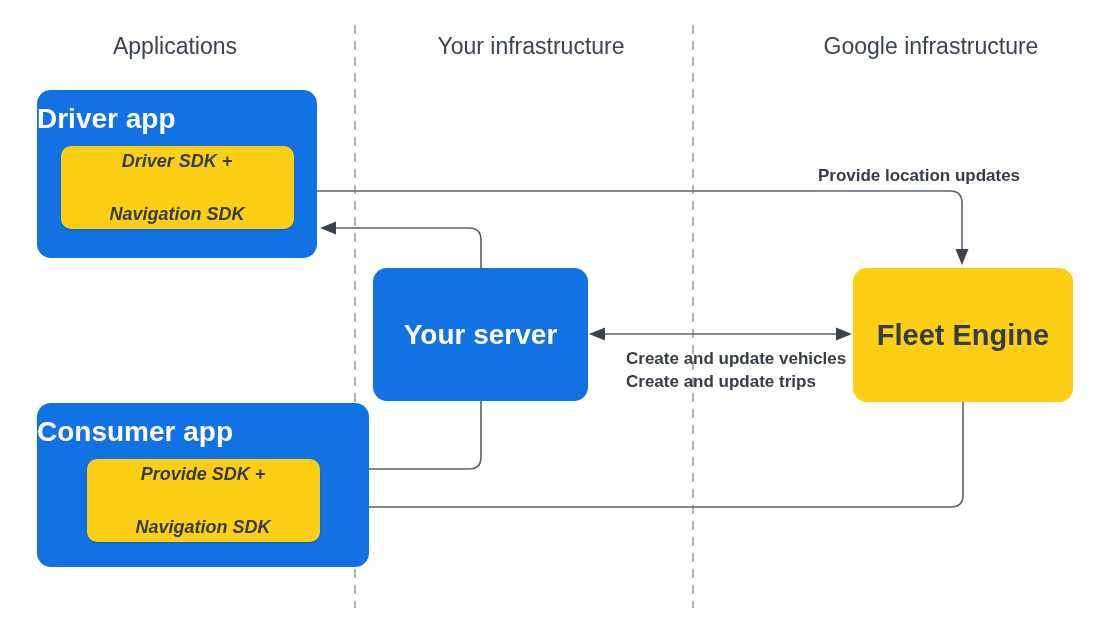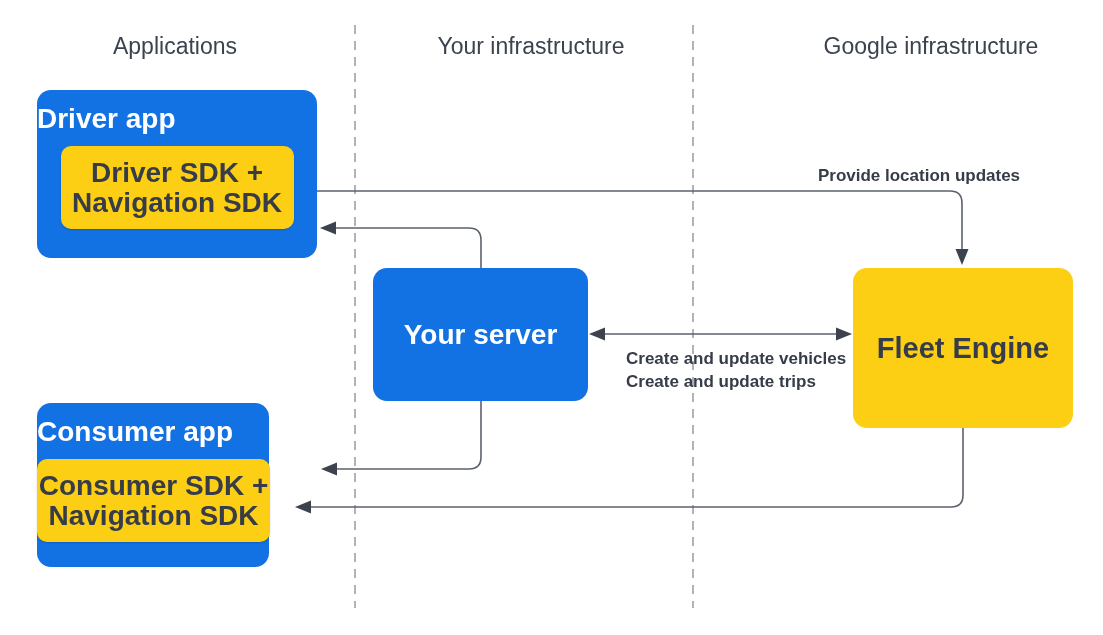--- a/index.html
+++ b/index.html
@@ -49,38 +49,39 @@
     color: #ffffff;
   }
   .sdk-box {
     width: 233px;
     height: 83px;
     margin: 11px auto 0 auto;
     background: var(--node-yellow);
     border-radius: 10px;
     display: flex;
     flex-direction: column;
-    justify-content: center;
+    justify-content: space-between;
     text-align: center;
     font-weight: bold;
-    font-size: 28px;
+    font-size: 18px;
     line-height: 30px;
     color: var(--dark-text);
     box-shadow: 0 1px 2px rgba(0,0,0,0.18);
+    font-style: italic;
   }
   .center-node {
     display: flex;
     align-items: center;
     justify-content: center;
     font-weight: bold;
   }
   #your-server { left: 373px; top: 268px; width: 215px; height: 133px; font-size: 28px; color: #ffffff; }
-  #fleet-engine { left: 853px; top: 268px; width: 220px; height: 160px; font-size: 29px; color: var(--dark-text); }
+  #fleet-engine { left: 853px; top: 268px; width: 220px; height: 134px; font-size: 29px; color: var(--dark-text); }
   #driver-app { left: 37px; top: 90px; width: 280px; height: 168px; }
-  #consumer-app { left: 37px; top: 403px; width: 232px; height: 164px; }
+  #consumer-app { left: 37px; top: 403px; width: 332px; height: 164px; }
 
   .edge-label {
     position: absolute;
     font-weight: bold;
     font-size: 17px;
     color: var(--dark-text);
     white-space: nowrap;
   }
   #label-location { left: 919px; top: 176px; transform: translate(-50%,-50%); }
   #label-create { left: 601px; top: 347px; line-height: 23px; margin-left: 25px; }
@@ -131,21 +132,21 @@
     <div class="app-title">Driver app</div>
     <div class="sdk-box">
       <span>Driver SDK +</span>
       <span>Navigation SDK</span>
     </div>
   </div>
 
   <div class="node blue" id="consumer-app">
     <div class="app-title">Consumer app</div>
     <div class="sdk-box">
-      <span>Consumer SDK +</span>
+      <span>Provide SDK +</span>
       <span>Navigation SDK</span>
     </div>
   </div>
 
   <div class="node blue center-node" id="your-server">
     <span>Your server</span>
   </div>
 
   <div class="node yellow center-node" id="fleet-engine">
     <span>Fleet Engine</span>

